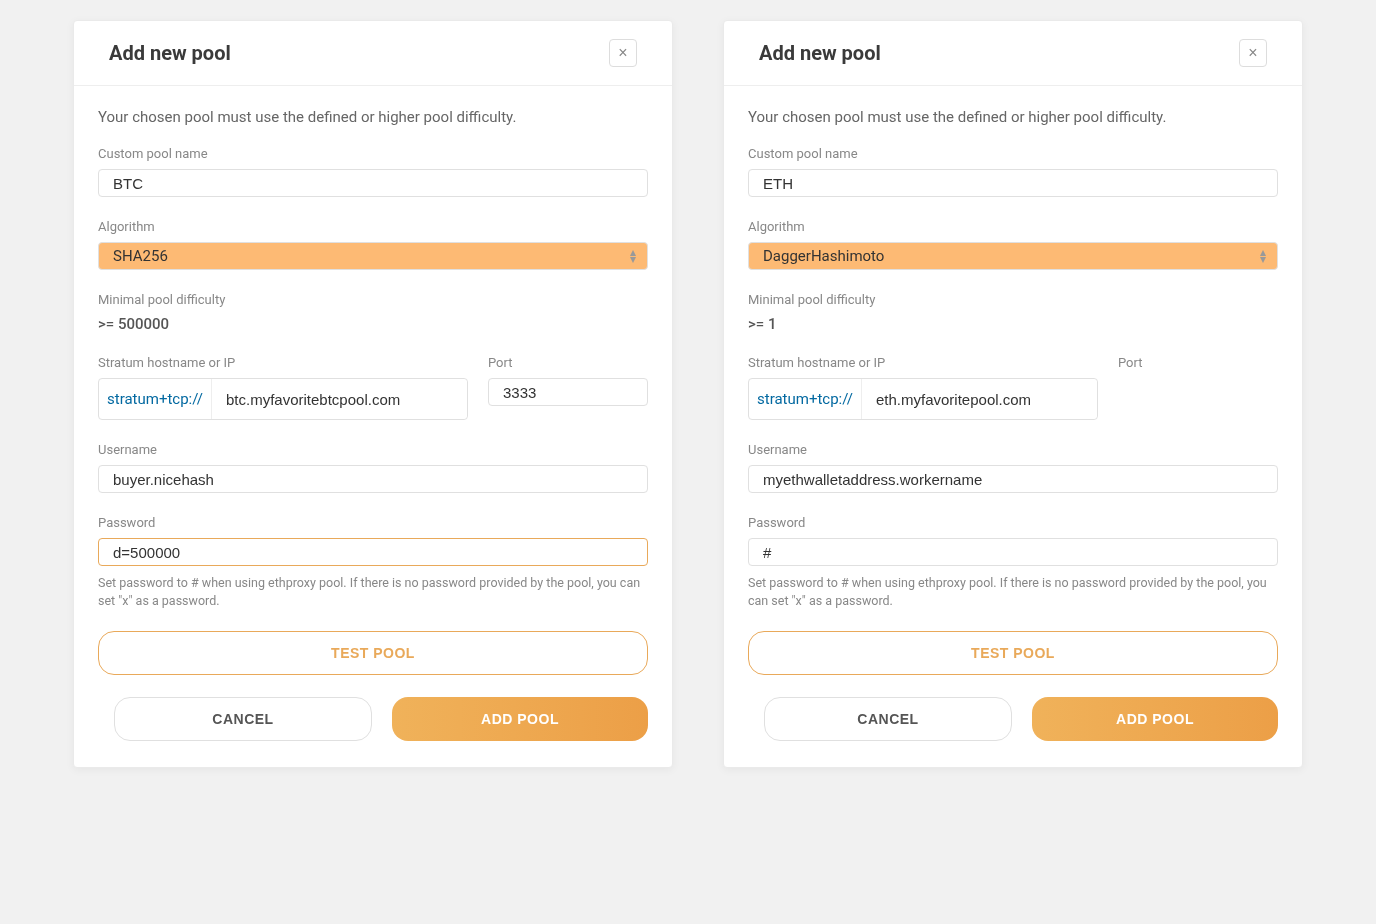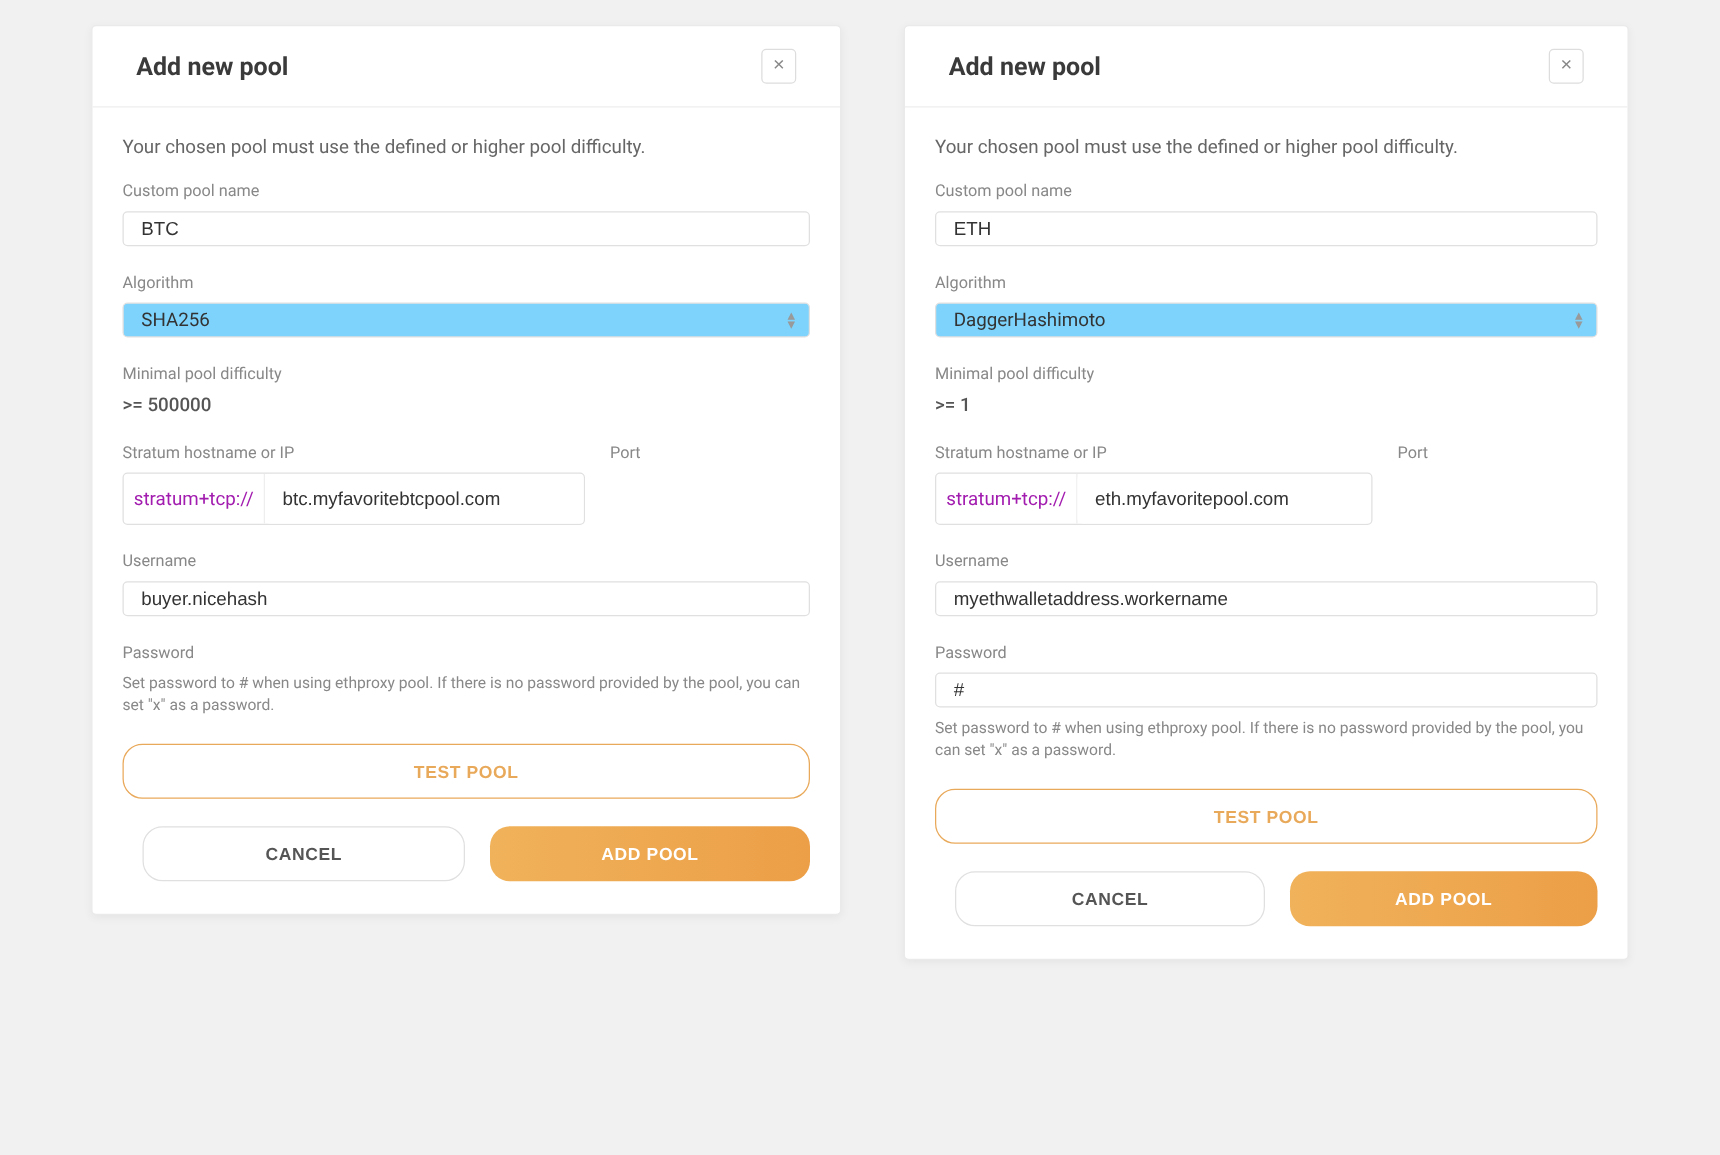--- a/index.html
+++ b/index.html
@@ -90,21 +90,21 @@
     top: 50%;
     transform: translateY(-50%);
     color: #999;
     font-size: 12px;
     pointer-events: none;
     line-height: 0.6;
   }
   .select-input {
     appearance: none;
     -webkit-appearance: none;
-    background: #7dd3fc;
+    background: #fdba74;
     cursor: pointer;
     text-align: right;
   }
   .static-value {
     font-size: 15px;
     color: #555;
     font-weight: 500;
   }
   .row {
     display: flex;
@@ -120,21 +120,21 @@
     display: flex;
     border: 1px solid #e0e0e0;
     border-radius: 4px;
     overflow: hidden;
     height: 42px;
   }
   .input-prefix {
     display: flex;
     align-items: center;
     padding: 0 8px 0 8px;
-    color: #a21caf;
+    color: #0369a1;
     font-size: 15px;
     border-right: 1px solid #eee;
     white-space: nowrap;
   }
   .input-group .text-input {
     border: none;
     height: 100%;
     flex: 1;
   }
   .hint {
@@ -216,30 +216,32 @@
     <div class="row field">
       <div class="col-host">
         <label class="field-label">Stratum hostname or IP</label>
         <div class="input-group">
           <div class="input-prefix">stratum+tcp://</div>
           <input class="text-input" type="text" value="btc.myfavoritebtcpool.com" style="">
         </div>
       </div>
       <div class="col-port">
         <label class="field-label">Port</label>
+        <input class="text-input" type="text" value="3333" style="">
       </div>
     </div>
 
     <div class="field">
       <label class="field-label">Username</label>
       <input class="text-input" type="text" value="buyer.nicehash" style="">
     </div>
 
     <div class="field">
       <label class="field-label">Password</label>
+      <input class="text-input highlighted" type="text" value="d=500000" style="">
       <div class="hint">Set password to # when using ethproxy pool. If there is no password provided by the pool, you can set "x" as a password.</div>
     </div>
 
     <button class="btn btn-test">Test Pool</button>
 
     <div class="btn-row">
       <button class="btn btn-cancel">Cancel</button>
       <button class="btn btn-add">Add Pool</button>
     </div>
   </div>

